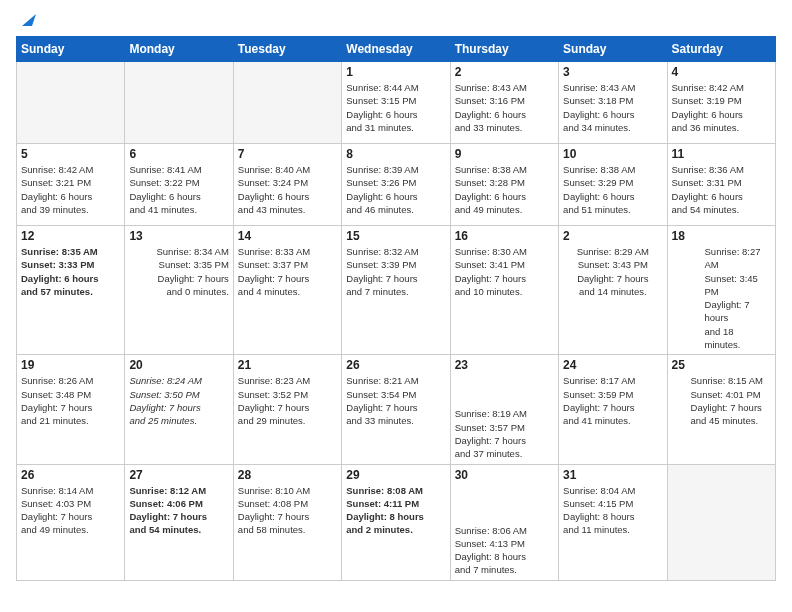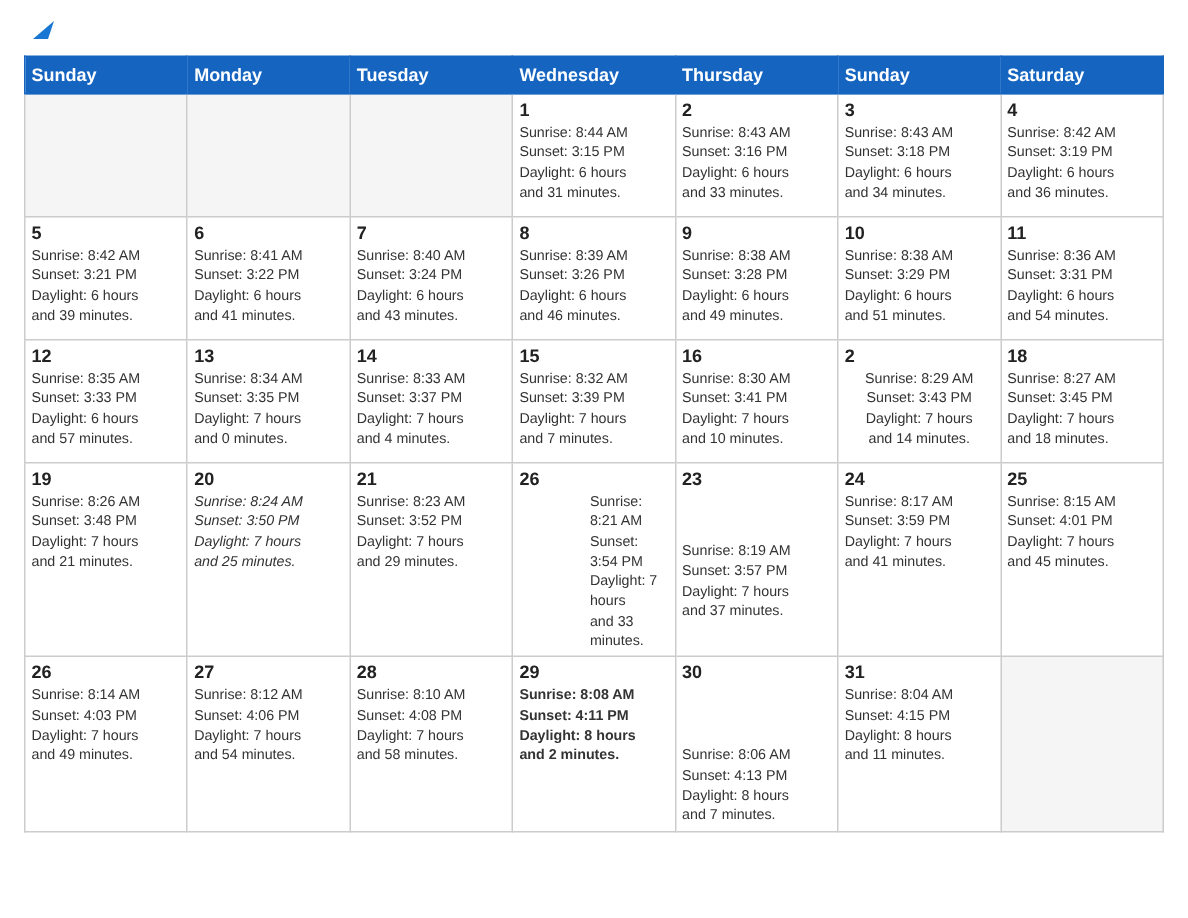--- a/index.html
+++ b/index.html
@@ -190,28 +190,28 @@
             <div class="day-number">11</div>
             <div class="day-info" style="white-space: pre-line;">Sunrise: 8:36 AM
 Sunset: 3:31 PM
 Daylight: 6 hours
 and 54 minutes.</div>
           </td>
         </tr>
         <tr>
           <td>
             <div class="day-number">12</div>
-            <div class="day-info" style="white-space: pre-line;">Sunrise: 8:35 AM
+            <div class="day-info" style="white-space: pre-line; font-weight: bold;">Sunrise: 8:35 AM
 Sunset: 3:33 PM
 Daylight: 6 hours
 and 57 minutes.</div>
           </td>
           <td>
             <div class="day-number">13</div>
-            <div class="day-info" style="white-space: pre-line;">Sunrise: 8:34 AM
+            <div class="day-info" style="white-space: pre-line; text-align: right;">Sunrise: 8:34 AM
 Sunset: 3:35 PM
 Daylight: 7 hours
 and 0 minutes.</div>
           </td>
           <td>
             <div class="day-number">14</div>
             <div class="day-info" style="white-space: pre-line;">Sunrise: 8:33 AM
 Sunset: 3:37 PM
 Daylight: 7 hours
 and 4 minutes.</div>
@@ -232,21 +232,21 @@
           </td>
           <td>
             <div class="day-number">2</div>
             <div class="day-info" style="white-space: pre-line; text-align: center;">Sunrise: 8:29 AM
 Sunset: 3:43 PM
 Daylight: 7 hours
 and 14 minutes.</div>
           </td>
           <td>
             <div class="day-number">18</div>
-            <div class="day-info" style="white-space: pre-line;">Sunrise: 8:27 AM
+            <div class="day-info" style="white-space: pre-line; margin-left: 33px;">Sunrise: 8:27 AM
 Sunset: 3:45 PM
 Daylight: 7 hours
 and 18 minutes.</div>
           </td>
         </tr>
         <tr>
           <td>
             <div class="day-number">19</div>
             <div class="day-info" style="white-space: pre-line;">Sunrise: 8:26 AM
 Sunset: 3:48 PM
@@ -262,58 +262,58 @@
           </td>
           <td>
             <div class="day-number">21</div>
             <div class="day-info" style="white-space: pre-line;">Sunrise: 8:23 AM
 Sunset: 3:52 PM
 Daylight: 7 hours
 and 29 minutes.</div>
           </td>
           <td>
             <div class="day-number">26</div>
-            <div class="day-info" style="white-space: pre-line; margin-left: 47px;">Sunrise: 8:21 AM
+            <div class="day-info" style="white-space: pre-line;">Sunrise: 8:21 AM
 Sunset: 3:54 PM
 Daylight: 7 hours
 and 33 minutes.</div>
           </td>
           <td>
             <div class="day-number">23</div>
             <div class="day-info" style="white-space: pre-line; margin-top: 35px;">Sunrise: 8:19 AM
 Sunset: 3:57 PM
 Daylight: 7 hours
 and 37 minutes.</div>
           </td>
           <td>
             <div class="day-number">24</div>
             <div class="day-info" style="white-space: pre-line;">Sunrise: 8:17 AM
 Sunset: 3:59 PM
 Daylight: 7 hours
 and 41 minutes.</div>
           </td>
           <td>
             <div class="day-number">25</div>
-            <div class="day-info" style="white-space: pre-line;">Sunrise: 8:15 AM
+            <div class="day-info" style="white-space: pre-line; margin-left: 19px;">Sunrise: 8:15 AM
 Sunset: 4:01 PM
 Daylight: 7 hours
 and 45 minutes.</div>
           </td>
         </tr>
         <tr>
           <td>
             <div class="day-number">26</div>
             <div class="day-info" style="white-space: pre-line;">Sunrise: 8:14 AM
 Sunset: 4:03 PM
 Daylight: 7 hours
 and 49 minutes.</div>
           </td>
           <td>
             <div class="day-number">27</div>
-            <div class="day-info" style="white-space: pre-line;">Sunrise: 8:12 AM
+            <div class="day-info" style="white-space: pre-line; font-weight: bold;">Sunrise: 8:12 AM
 Sunset: 4:06 PM
 Daylight: 7 hours
 and 54 minutes.</div>
           </td>
           <td>
             <div class="day-number">28</div>
             <div class="day-info" style="white-space: pre-line;">Sunrise: 8:10 AM
 Sunset: 4:08 PM
 Daylight: 7 hours
 and 58 minutes.</div>

